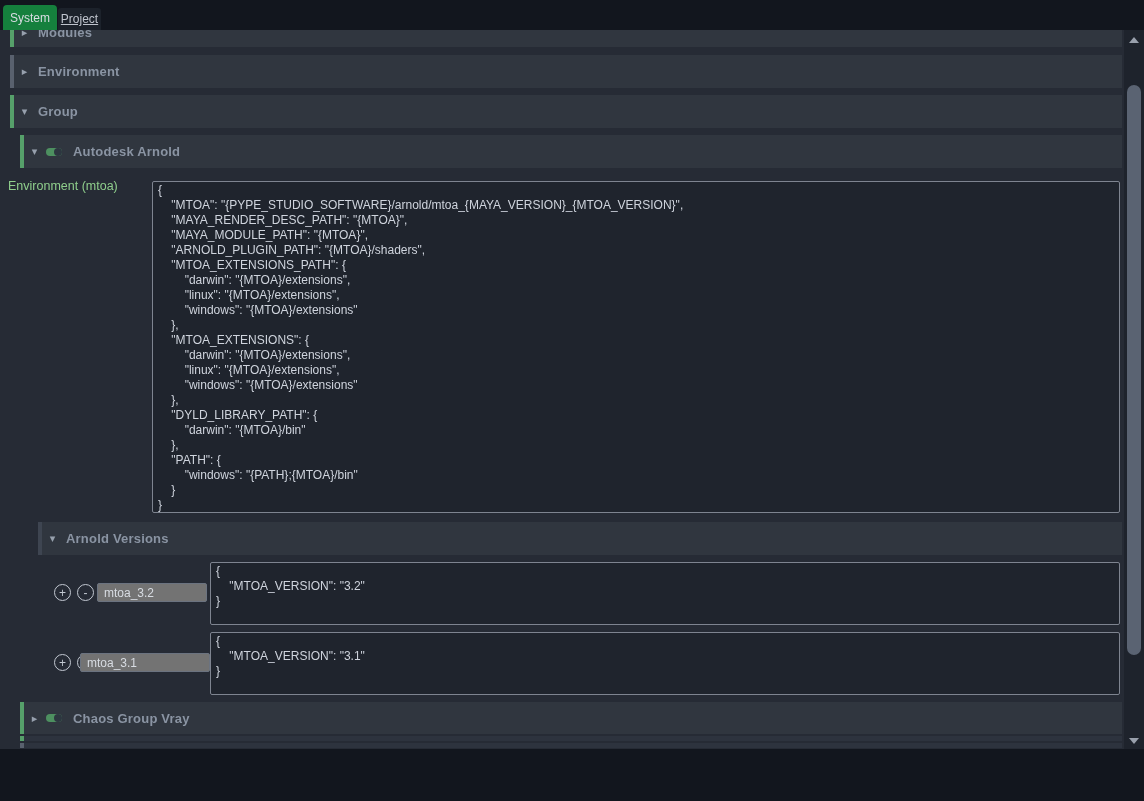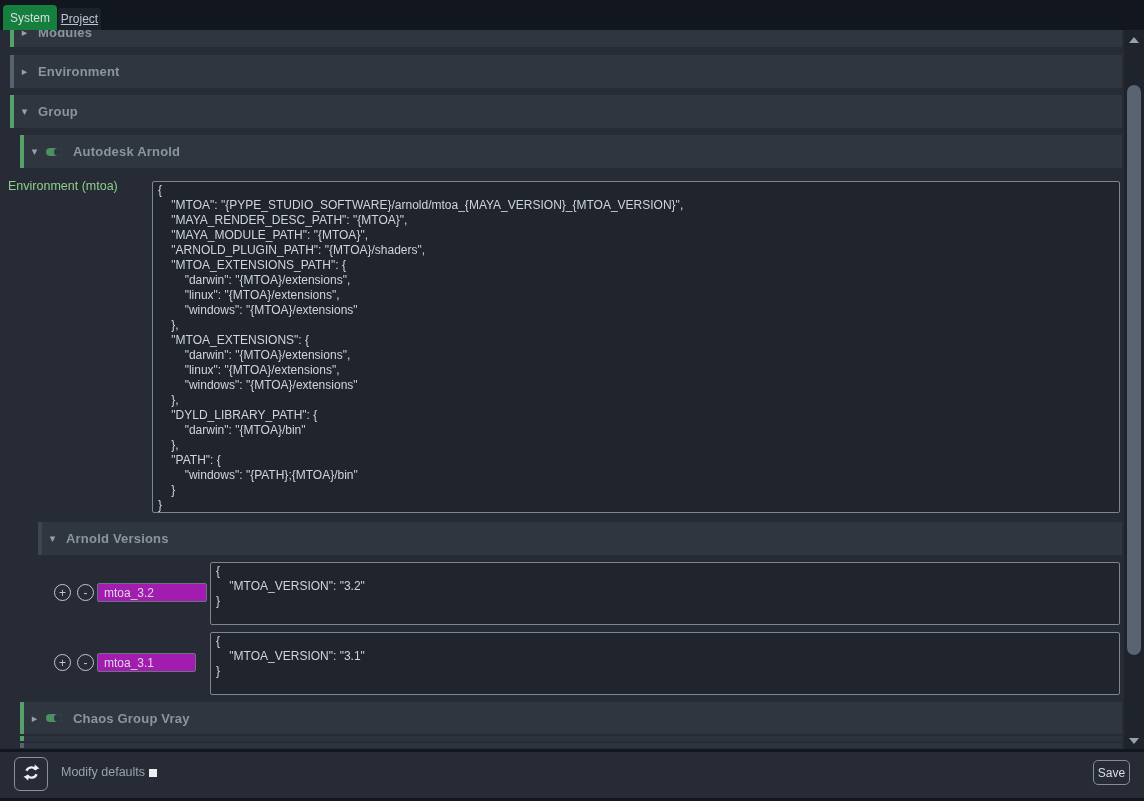--- a/index.html
+++ b/index.html
@@ -48,21 +48,21 @@
     resize:none; overflow:hidden; white-space:pre; display:block;
   }
 
   .circle-btn {
     width:17px; height:17px; border-radius:50%; border:1px solid #c2c8d1;
     color:#c2c8d1; background:transparent; font-size:12px; line-height:14px;
     text-align:center; cursor:pointer; padding:0;
     font-family:"Liberation Sans","DejaVu Sans",sans-serif;
   }
   input.key-input {
-    background:#a21caf; border:1px solid #6b7380; border-radius:2px;
+    background:#737373; border:1px solid #6b7380; border-radius:2px;
     color:#d8dce2; font-size:12px; padding:0 0 0 6px; height:19px;
     font-family:"Liberation Sans","DejaVu Sans",sans-serif;
   }
 
   .sliver { height:5px; background:#2d333e; }
 
   
   .vscroll { left:1124px; top:30px; width:20px; height:719px; background:#1e232c; }
   .arrow-up { position:absolute; left:5px; top:7px; width:0; height:0;
     border-left:5px solid transparent; border-right:5px solid transparent;
@@ -159,21 +159,21 @@
 
   <button class="abs circle-btn" style="left:54px; top:584px;">+</button>
   <button class="abs circle-btn" style="left:77px; top:584px;">-</button>
   <input class="abs key-input" style="left: 97px; top: 583px; width: 110px;" value="mtoa_3.2">
   <textarea class="abs jsonbox" style="left: 210px; top: 562px; width: 910px; height: 63px;" spellcheck="false">{
     "MTOA_VERSION": "3.2"
 }</textarea>
 
   <button class="abs circle-btn" style="left:54px; top:654px;">+</button>
   <button class="abs circle-btn" style="left:77px; top:654px;">-</button>
-  <input class="abs key-input" style="left: 97px; top: 653px; width: 99px;" value="mtoa_3.1">
+  <input class="abs key-input" style="left: 80px; top: 653px; width: 130px;" value="mtoa_3.1">
   <textarea class="abs jsonbox" style="left: 210px; top: 632px; width: 910px; height: 63px;" spellcheck="false">{
     "MTOA_VERSION": "3.1"
 }</textarea>
 
   <div class="abs section-header bl-green" style="left:20px; top:702px; width:1102px; height:32px;">
     <span class="tri">▸</span>
     <span class="toggle">
         <span class="knob"></span>
       </span>
     <span class="sec-title" style="margin-left:11px;">Chaos Group Vray</span>
@@ -181,29 +181,14 @@
 
   <div class="abs sliver bl-green" style="left:20px; top:736px; width:1102px;"></div>
   <div class="abs sliver bl-gray" style="left:20px; top:743px; width:1102px;"></div>
 
   <div class="abs vscroll">
     <div class="arrow-up"></div>
     <div class="thumb"></div>
     <div class="arrow-down"></div>
   </div>
 
-  <div class="abs footer">
-    <button class="icon-btn">
-      <span>
-        <svg width="19" height="19" viewBox="0 0 18 18">
-          <path d="M13.6 6.4 A5.4 5.4 0 0 0 4.2 7.4" fill="none" stroke="#eceff3" stroke-width="2.2"></path>
-          <polygon points="12.2,1.4 16.5,5.1 11.1,6.6" fill="#eceff3"></polygon>
-          <path d="M4.4 11.6 A5.4 5.4 0 0 0 13.8 10.6" fill="none" stroke="#eceff3" stroke-width="2.2"></path>
-          <polygon points="5.8,16.6 1.5,12.9 6.9,11.4" fill="#eceff3"></polygon>
-        </svg>
-      </span>
-    </button>
-    <span class="footer-label">Modify defaults</span>
-    <span class="mini-checkbox"></span>
-    <button class="save-btn">Save</button>
-  </div>
 
 </div>
 
 </body></html>

